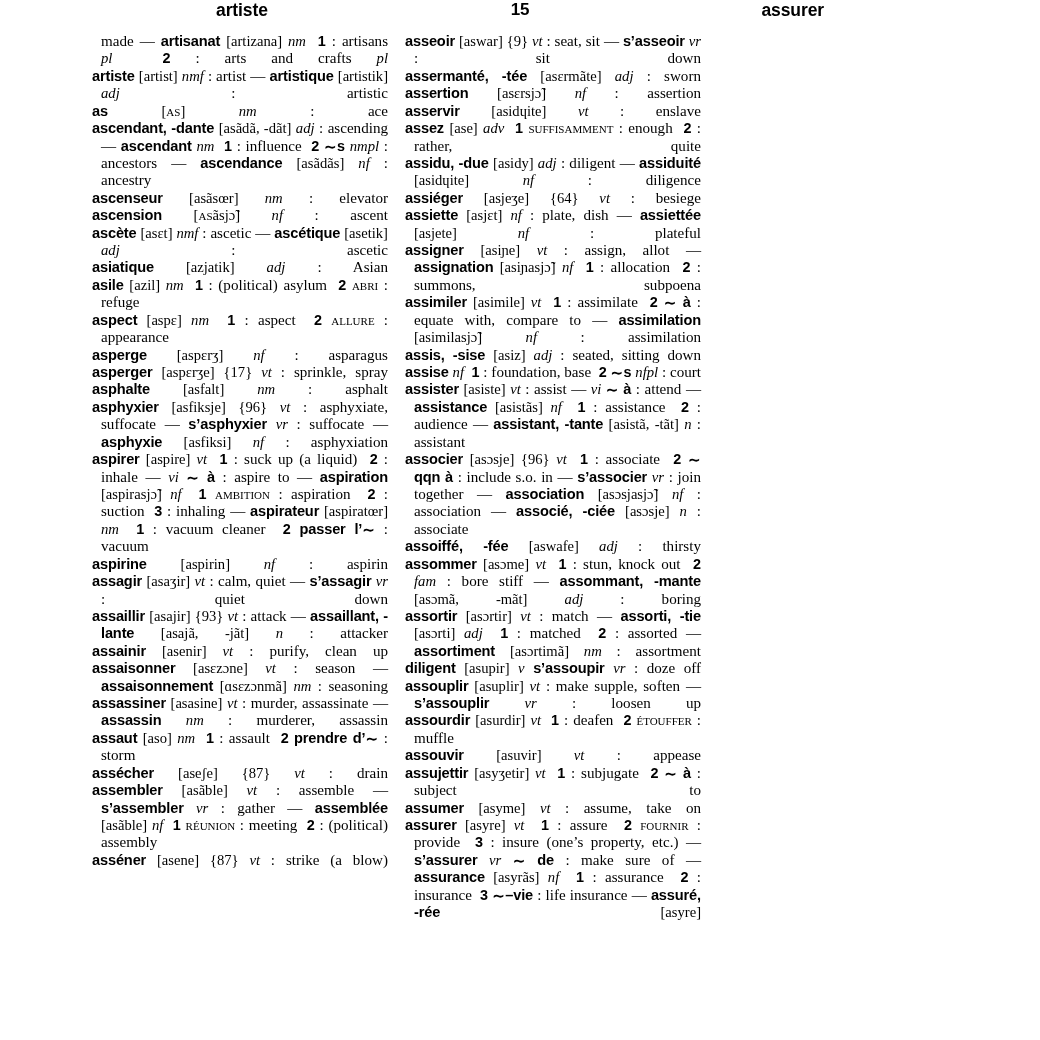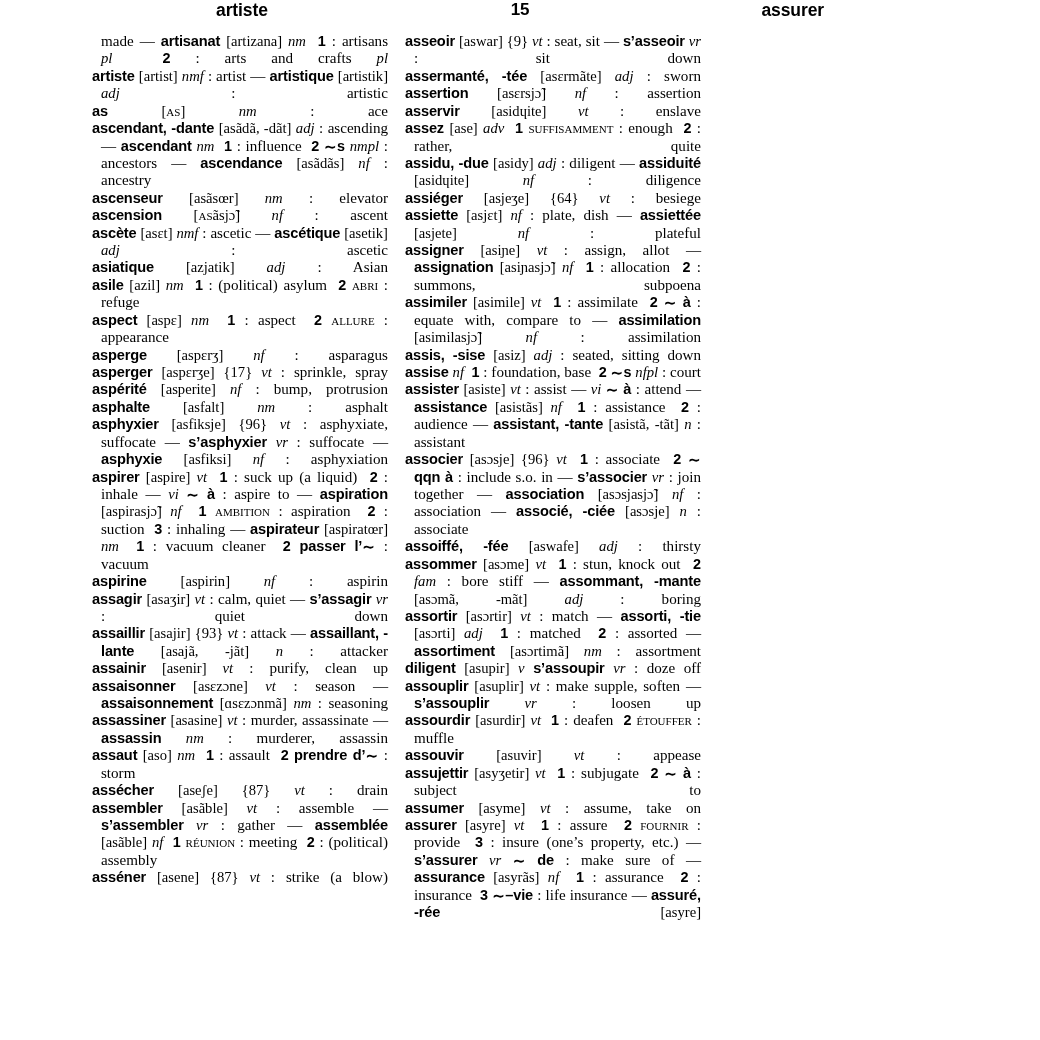--- a/index.html
+++ b/index.html
@@ -141,21 +141,20 @@
         <div class="entry full"><span class="hw">as</span><span class="def"> </span><span class="ipa">[<span class="sc">as</span>]</span><span class="def"> </span><span class="pos">nm</span><span class="def"> : ace</span></div>
         <div class="entry full"><span class="hw">ascendant, -dante</span><span class="def"> </span><span class="ipa">[asãdã, -dãt]</span><span class="def"> </span><span class="pos">adj</span><span class="def"> : ascending </span><span class="dash">—</span><span class="def"> </span><span class="sub">ascendant</span><span class="def"> </span><span class="pos">nm</span><span class="def">&nbsp; </span><span class="num">1</span><span class="def"> : influence&nbsp; </span><span class="num">2</span><span class="def"> </span><span class="swung">∼</span><span class="num">s</span><span class="def"> </span><span class="pos">nmpl</span><span class="def"> : ancestors </span><span class="dash">—</span><span class="def"> </span><span class="sub">ascendance</span><span class="def"> </span><span class="ipa">[asãdãs]</span><span class="def"> </span><span class="pos">nf</span><span class="def"> : ancestry</span></div>
         <div class="entry full"><span class="hw">ascenseur</span><span class="def"> </span><span class="ipa">[asãsœr]</span><span class="def"> </span><span class="pos">nm</span><span class="def"> : elevator</span></div>
         <div class="entry full"><span class="hw">ascension</span><span class="def"> </span><span class="ipa">[<span class="sc">as</span>ãsjɔ̃]</span><span class="def"> </span><span class="pos">nf</span><span class="def"> : ascent</span></div>
         <div class="entry full"><span class="hw">ascète</span><span class="def"> </span><span class="ipa">[asɛt]</span><span class="def"> </span><span class="pos">nmf</span><span class="def"> : ascetic </span><span class="dash">—</span><span class="def"> </span><span class="sub">ascétique</span><span class="def"> </span><span class="ipa">[asetik]</span><span class="def"> </span><span class="pos">adj</span><span class="def"> : ascetic</span></div>
         <div class="entry full"><span class="hw">asiatique</span><span class="def"> </span><span class="ipa">[azjatik]</span><span class="def"> </span><span class="pos">adj</span><span class="def"> : Asian</span></div>
         <div class="entry full"><span class="hw">asile</span><span class="def"> </span><span class="ipa">[azil]</span><span class="def"> </span><span class="pos">nm</span><span class="def">&nbsp; </span><span class="num">1</span><span class="def"> : (political) asylum&nbsp; </span><span class="num">2</span><span class="def"> </span><span class="sc">abri</span><span class="def"> : refuge</span></div>
         <div class="entry full"><span class="hw">aspect</span><span class="def"> </span><span class="ipa">[aspɛ]</span><span class="def"> </span><span class="pos">nm</span><span class="def">&nbsp; </span><span class="num">1</span><span class="def"> : aspect&nbsp; </span><span class="num">2</span><span class="def"> </span><span class="sc">allure</span><span class="def"> : appearance</span></div>
         <div class="entry full"><span class="hw">asperge</span><span class="def"> </span><span class="ipa">[aspɛrʒ]</span><span class="def"> </span><span class="pos">nf</span><span class="def"> : asparagus</span></div>
         <div class="entry full"><span class="hw">asperger</span><span class="def"> </span><span class="ipa">[aspɛrʒe]</span><span class="def"> </span><span class="conj">{17}</span><span class="def"> </span><span class="pos">vt</span><span class="def"> : sprinkle, spray</span></div>
-        <div class="entry full"><span class="hw">aspérité</span><span class="def"> </span><span class="ipa">[asperite]</span><span class="def"> </span><span class="pos">nf</span><span class="def"> : bump, protrusion</span></div>
         <div class="entry full"><span class="hw">asphalte</span><span class="def"> </span><span class="ipa">[asfalt]</span><span class="def"> </span><span class="pos">nm</span><span class="def"> : asphalt</span></div>
         <div class="entry full"><span class="hw">asphyxier</span><span class="def"> </span><span class="ipa">[asfiksje]</span><span class="def"> </span><span class="conj">{96}</span><span class="def"> </span><span class="pos">vt</span><span class="def"> : asphyxiate, suffocate </span><span class="dash">—</span><span class="def"> </span><span class="sub">s’asphyxier</span><span class="def"> </span><span class="pos">vr</span><span class="def"> : suffocate </span><span class="dash">—</span><span class="def"> </span><span class="sub">asphyxie</span><span class="def"> </span><span class="ipa">[asfiksi]</span><span class="def"> </span><span class="pos">nf</span><span class="def"> : asphyxiation</span></div>
         <div class="entry full"><span class="hw">aspirer</span><span class="def"> </span><span class="ipa">[aspire]</span><span class="def"> </span><span class="pos">vt</span><span class="def">&nbsp; </span><span class="num">1</span><span class="def"> : suck up (a liquid)&nbsp; </span><span class="num">2</span><span class="def"> : inhale </span><span class="dash">—</span><span class="def"> </span><span class="pos">vi</span><span class="def"> </span><span class="swung">∼</span><span class="def"> </span><span class="sub">à</span><span class="def"> : aspire to </span><span class="dash">—</span><span class="def"> </span><span class="sub">aspiration</span><span class="def"> </span><span class="ipa">[aspirasjɔ̃]</span><span class="def"> </span><span class="pos">nf</span><span class="def">&nbsp; </span><span class="num">1</span><span class="def"> </span><span class="sc">ambition</span><span class="def"> : aspiration&nbsp; </span><span class="num">2</span><span class="def"> : suction&nbsp; </span><span class="num">3</span><span class="def"> : inhaling </span><span class="dash">—</span><span class="def"> </span><span class="sub">aspirateur</span><span class="def"> </span><span class="ipa">[aspiratœr]</span><span class="def"> </span><span class="pos">nm</span><span class="def">&nbsp; </span><span class="num">1</span><span class="def"> : vacuum cleaner&nbsp; </span><span class="num">2</span><span class="def"> </span><span class="sub">passer l’</span><span class="swung">∼</span><span class="def"> : vacuum</span></div>
         <div class="entry full"><span class="hw">aspirine</span><span class="def"> </span><span class="ipa">[aspirin]</span><span class="def"> </span><span class="pos">nf</span><span class="def"> : aspirin</span></div>
         <div class="entry full"><span class="hw">assagir</span><span class="def"> </span><span class="ipa">[asaʒir]</span><span class="def"> </span><span class="pos">vt</span><span class="def"> : calm, quiet </span><span class="dash">—</span><span class="def"> </span><span class="sub">s’assagir</span><span class="def"> </span><span class="pos">vr</span><span class="def"> : quiet down</span></div>
         <div class="entry full"><span class="hw">assaillir</span><span class="def"> </span><span class="ipa">[asajir]</span><span class="def"> </span><span class="conj">{93}</span><span class="def"> </span><span class="pos">vt</span><span class="def"> : attack </span><span class="dash">—</span><span class="def"> </span><span class="sub">assaillant, -lante</span><span class="def"> </span><span class="ipa">[asajã, -jãt]</span><span class="def"> </span><span class="pos">n</span><span class="def"> : attacker</span></div>
         <div class="entry full"><span class="hw">assainir</span><span class="def"> </span><span class="ipa">[asenir]</span><span class="def"> </span><span class="pos">vt</span><span class="def"> : purify, clean up</span></div>
         <div class="entry full"><span class="hw">assaisonner</span><span class="def"> </span><span class="ipa">[asɛzɔne]</span><span class="def"> </span><span class="pos">vt</span><span class="def"> : season </span><span class="dash">—</span><span class="def"> </span><span class="sub">assaisonnement</span><span class="def"> </span><span class="ipa">[ɑsɛzɔnmã]</span><span class="def"> </span><span class="pos">nm</span><span class="def"> : seasoning</span></div>
         <div class="entry full"><span class="hw">assassiner</span><span class="def"> </span><span class="ipa">[asasine]</span><span class="def"> </span><span class="pos">vt</span><span class="def"> : murder, assassinate </span><span class="dash">—</span><span class="def"> </span><span class="sub">assassin</span><span class="def"> </span><span class="pos">nm</span><span class="def"> : murderer, assassin</span></div>
         <div class="entry full"><span class="hw">assaut</span><span class="def"> </span><span class="ipa">[aso]</span><span class="def"> </span><span class="pos">nm</span><span class="def">&nbsp; </span><span class="num">1</span><span class="def"> : assault&nbsp; </span><span class="num">2</span><span class="def"> </span><span class="sub">prendre d’</span><span class="swung">∼</span><span class="def"> : storm</span></div>

